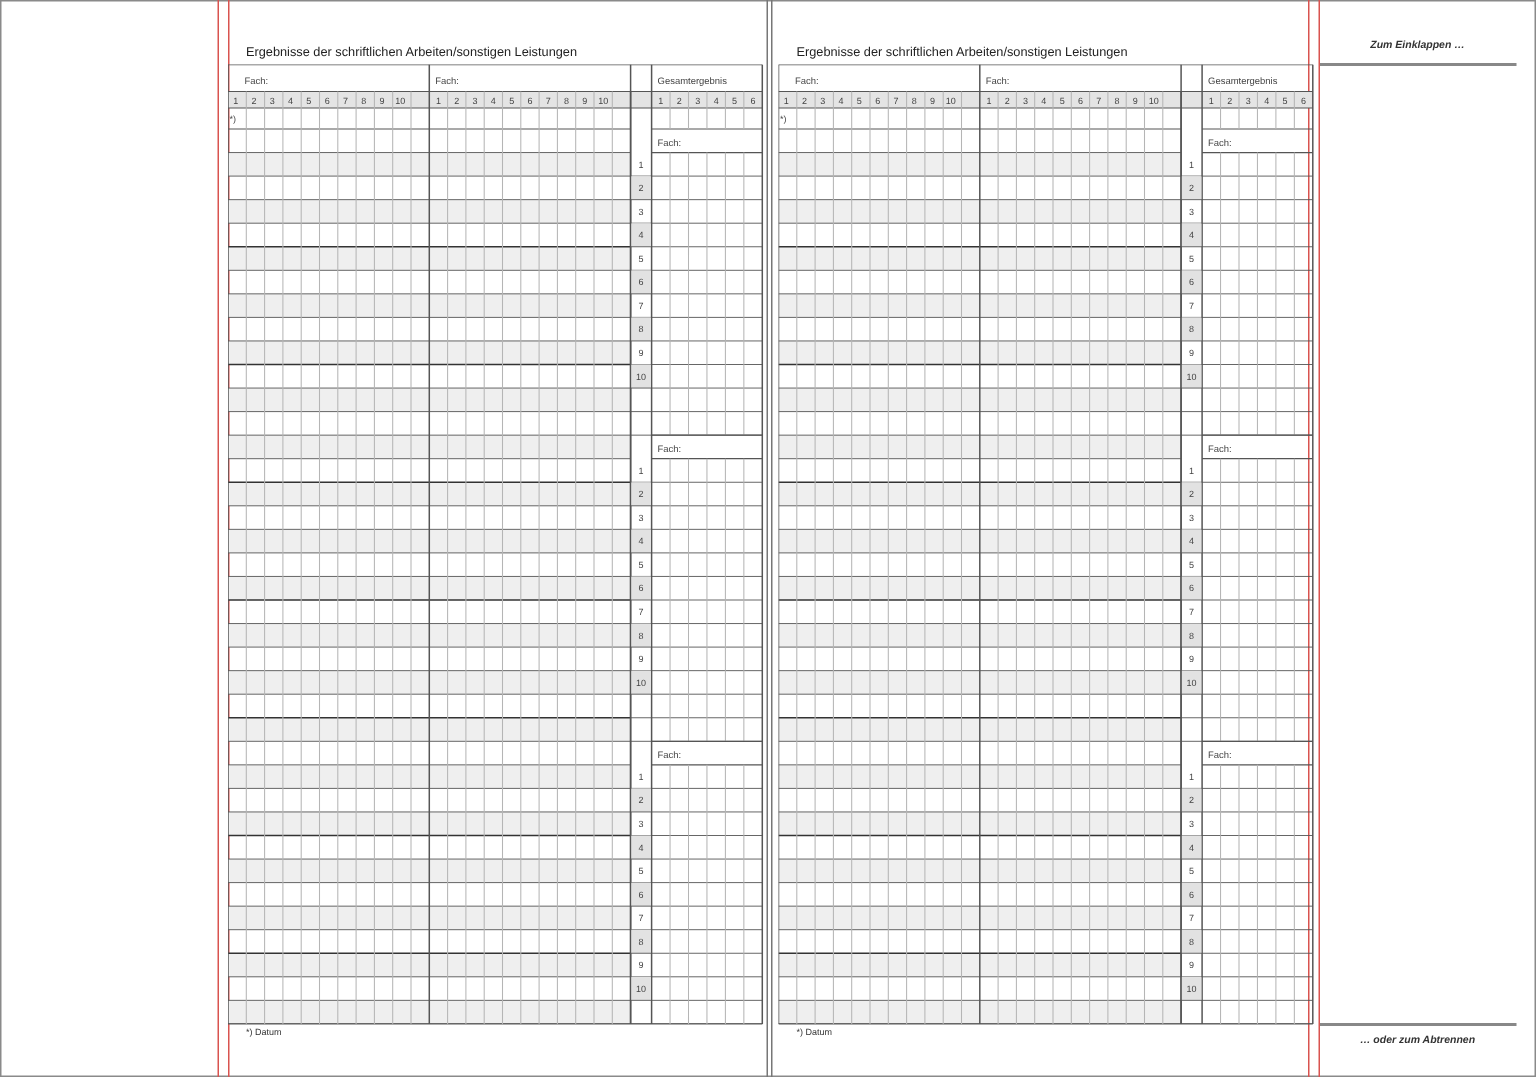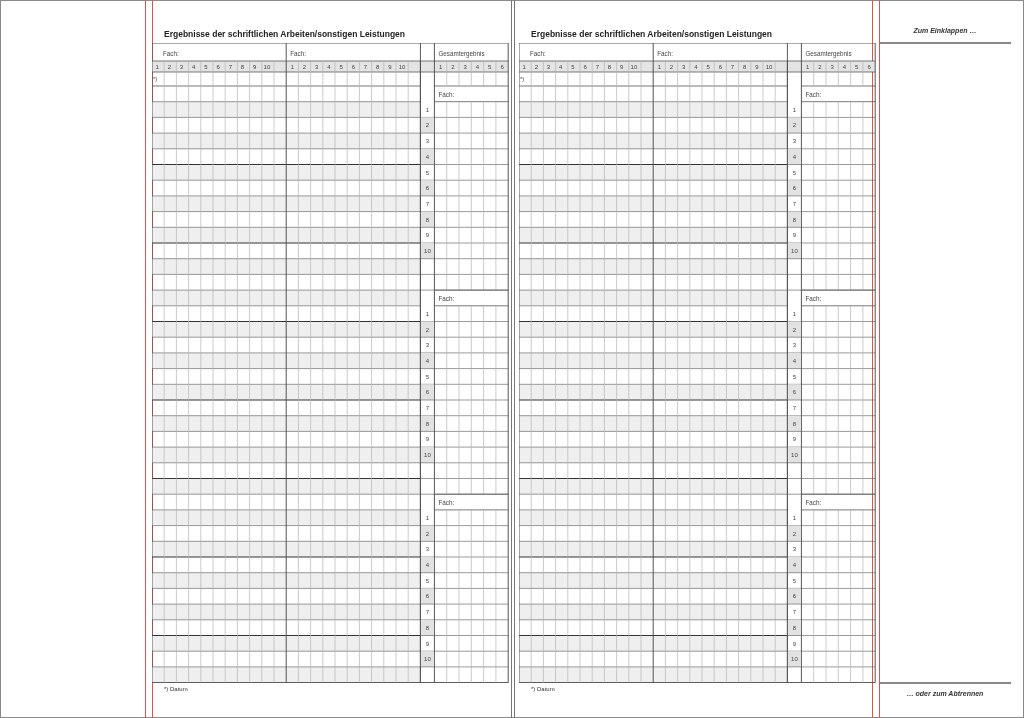--- a/index.html
+++ b/index.html
@@ -1,21 +1,21 @@
 <!DOCTYPE html>
 <html><head>
 <meta charset="utf-8">
 <style>
   html, body { margin:0; padding:0; }
   body { width:1024px; height:718px; background:#fff; position:relative; overflow:hidden;
          font-family:"Liberation Sans", sans-serif; color:#222; }
   .frame { position:absolute; left:0; top:0; width:1022px; height:716px; border:1px solid #8a8a8a; }
   .redline { position:absolute; top:0; width:1px; height:718px; background:#d9534f; }
   .divider { position:absolute; top:0; width:1px; height:718px; background:#777; }
-  .title { position:absolute; font-size:8.5px; font-weight:bold; color:#222; white-space:nowrap; }
+  .title { position:absolute; font-size:8.5px; font-weight:normal; color:#222; white-space:nowrap; }
   .footnote { position:absolute; font-size:6px; color:#333; }
   svg text { font-family:"Liberation Sans", sans-serif; }
   .side-label { position:absolute; font-size:7px; font-weight:bold; font-style:italic; color:#333; text-align:center; width:130px; }
   .side-rule { position:absolute; height:2px; background:#888; width:131px; }
 </style>
 </head>
 <body>
 
 <div class="frame"></div>
 

